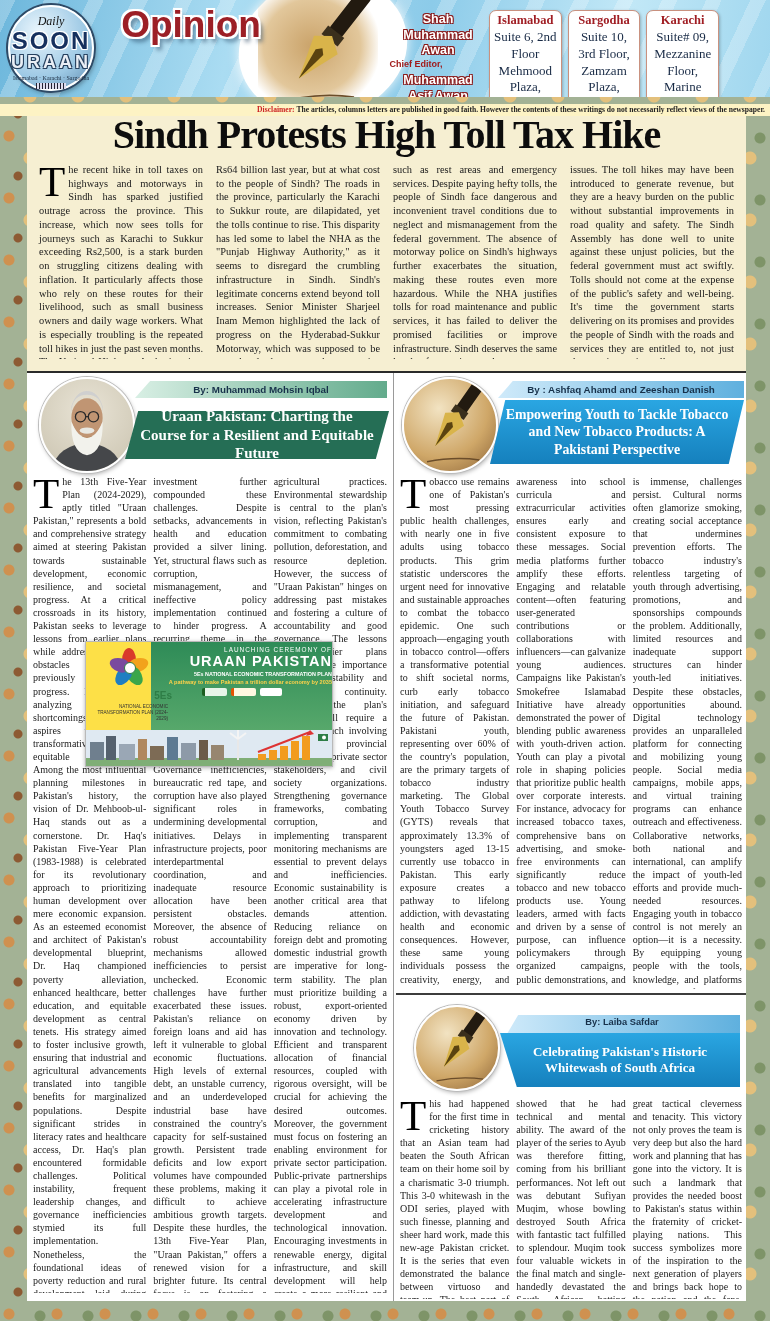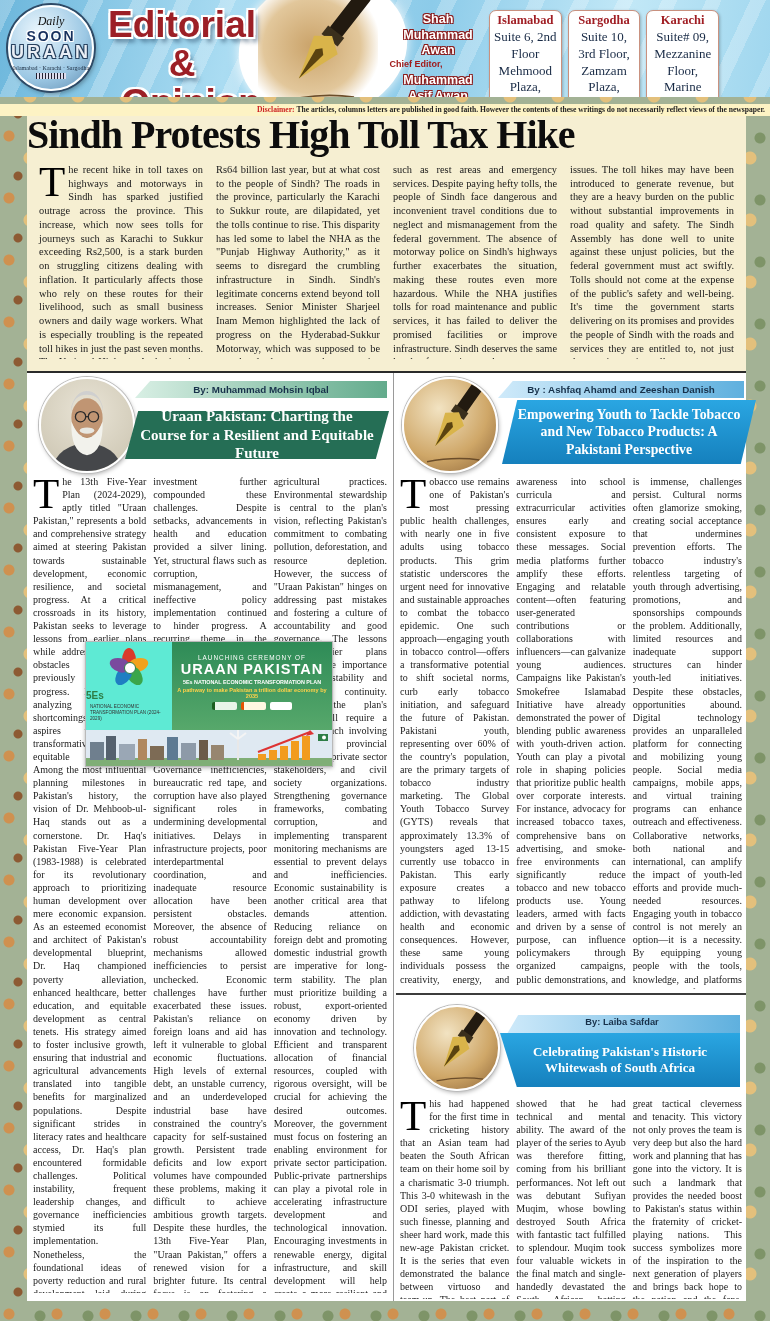--- a/index.html
+++ b/index.html
@@ -16,21 +16,21 @@
   
   .masthead{position:absolute;left:0;top:0;width:770px;height:97px;overflow:hidden;
     background:linear-gradient(100deg,#6db7dc 0%,#aadcf2 30%,#8ccbe9 55%,#c2e8f7 80%,#9fd6ee 100%);}
   .masthead::after{content:"";position:absolute;inset:0;
     background:repeating-linear-gradient(115deg,rgba(255,255,255,.25) 0 14px,rgba(255,255,255,0) 14px 40px);}
   .logo{position:absolute;left:8px;top:5px;width:82px;height:82px;border-radius:50%;
     background:radial-gradient(circle at 35% 30%,#eaf6fd,#9cc8e4 60%,#5d88ad);
     border:2px solid #fff;box-shadow:0 0 0 2px #2f4a66,2px 3px 5px rgba(0,0,0,.35);
     text-align:center;z-index:3;}
   .logo-daily{font-style:italic;font-size:12px;margin-top:7px;color:#111;}
-  .logo-soon{font-family:"Liberation Sans",sans-serif;font-weight:bold;font-size:14px;letter-spacing:2px;color:#16305e;
+  .logo-soon{font-family:"Liberation Sans",sans-serif;font-weight:bold;font-size:24px;letter-spacing:2px;color:#16305e;
     text-shadow:-1px -1px 0 #fff,1px -1px 0 #fff,-1px 1px 0 #fff,1px 1px 0 #fff;line-height:1;}
   .logo-times{font-family:"Liberation Sans",sans-serif;font-weight:bold;font-size:18px;letter-spacing:3px;color:#e9eef5;
     text-shadow:-1px -1px 0 #27415f,1px -1px 0 #27415f,-1px 1px 0 #27415f,1px 1px 0 #27415f;line-height:1.05;}
   .logo-sub{font-size:6px;color:#1c2c40;margin-top:3px;}
   .logo-bar{width:30px;height:6px;margin:2px auto 0;background:repeating-linear-gradient(90deg,#223 0 1px,#dde 1px 3px);}
   .ed-title{position:absolute;left:92px;top:6px;width:180px;text-align:center;z-index:3;
     font-family:"Liberation Sans","DejaVu Sans",sans-serif;font-weight:bold;color:#9c1f26;
     text-shadow:-2px -2px 0 #fff,2px -2px 0 #fff,-2px 2px 0 #fff,2px 2px 0 #fff,4px 5px 4px rgba(30,60,90,.55);}
   .ed-line1{font-size:37px;line-height:1.05;}
   .ed-line2{font-size:37px;line-height:1.05;margin-left:18px;}
@@ -49,21 +49,21 @@
   .office-city{font-weight:bold;font-size:12.5px;color:#a01e24;line-height:1.1;margin-bottom:1px;}
   .office-lines{font-size:13px;color:#182a45;line-height:1.3;white-space:pre-line;}
   
   .disclaimer{position:absolute;left:0;top:104px;width:770px;height:12px;background:#fdf3c4;
     font-size:7.6px;line-height:12px;text-align:right;padding-right:5px;box-sizing:border-box;color:#222;
     font-weight:bold;z-index:4;}
   .disc-label{color:#cc2222;}
   
   .content{position:absolute;left:27px;top:109px;width:719px;height:1192px;background:#fff;}
   .editorial{position:absolute;left:0;top:0;width:719px;height:264px;background:#f6efd2;border-bottom:2px solid #2a2a2a;box-sizing:border-box;}
-  .headline{margin:0;padding-top:4px;font-size:40px;font-weight:bold;letter-spacing:-1px;color:#0d0d0d;line-height:1.1;}
+  .headline{margin:0;padding-top:4px;text-align:center;font-size:40px;font-weight:bold;letter-spacing:-1px;color:#0d0d0d;line-height:1.1;}
   .cols4{display:flex;gap:13px;padding:6px 12px 0;height:196px;overflow:hidden;}
   .cols4 .col{flex:1;font-size:10.4px;line-height:1.32;text-align:justify;}
   .dropcap::first-letter{font-size:43px;float:left;line-height:.78;padding:2px 3px 0 0;color:#000;}
   
   .vdivider{position:absolute;left:366px;top:264px;width:1px;height:928px;background:#9a9a9a;}
   .article{position:absolute;top:264px;height:928px;}
   .article-left{left:0;width:364px;}
   .article-right{left:369px;width:350px;}
   .avatar{position:absolute;border-radius:50%;overflow:hidden;border:2px solid #fff;box-shadow:0 0 0 1px #bbb,1px 2px 4px rgba(0,0,0,.3);}
   .avatar svg{display:block;width:100%;height:100%;}
@@ -74,47 +74,47 @@
     font-weight:bold;font-size:9.8px;color:#17314a;text-align:center;
     clip-path:polygon(6% 0,100% 0,100% 100%,0 100%);}
   .byline-green{left:108px;top:8px;width:252px;background:linear-gradient(90deg,#d8efe4,#63ab8c);}
   .byline-blue{left:102px;top:8px;width:246px;background:linear-gradient(90deg,#cfeafa,#5fb0de);}
   .byline-blue2{left:108px;top:642px;width:236px;height:24px;line-height:15px;font-size:9.3px;
     background:linear-gradient(90deg,#cfeafa,#5fb0de);}
   .banner{position:absolute;color:#fff;text-align:center;font-weight:bold;
     display:flex;align-items:center;justify-content:center;padding:2px 14px;box-sizing:border-box;}
   .banner-green{left:98px;top:38px;width:264px;height:48px;background:#256e55;font-size:15px;line-height:1.25;
     clip-path:polygon(5% 0,100% 0,95% 100%,0 100%);font-family:Liberation Serif, serif;}
-  .banner-blue{left:106px;top:27px;width:254px;height:64px;font-size:13.8px;line-height:1.25;
+  .banner-blue{left:94px;top:27px;width:254px;height:64px;font-size:13.8px;line-height:1.25;
     background:linear-gradient(180deg,#2aa6e2,#1580bd);clip-path:polygon(6% 0,100% 0,94% 100%,0 100%);}
   .banner-blue2{left:104px;top:660px;width:240px;height:54px;font-size:13px;line-height:1.2;
     background:linear-gradient(180deg,#2aa6e2,#1580bd);clip-path:polygon(0 0,100% 0,100% 100%,7% 100%);}
   .cols3{position:absolute;display:flex;gap:7px;overflow:hidden;}
   .cols3 .col{flex:1;font-size:10px;line-height:1.31;text-align:justify;}
   .cols-uraan{left:6px;top:102px;width:354px;height:818px;}
   .cols-tobacco{left:4px;top:102px;width:342px;height:514px;}
   .cols-cricket{left:4px;top:724px;width:342px;height:202px;}
   .hdivider{position:absolute;left:0;top:620px;width:350px;height:2px;background:#3c3c3c;}
   
   .poster{position:absolute;left:58px;top:268px;width:246px;height:124px;background:#fff;border:1px solid #b9b9b9;
     box-shadow:0 1px 4px rgba(0,0,0,.3);overflow:hidden;}
   .poster-top{position:absolute;left:0;top:0;width:246px;height:88px;display:flex;}
-  .poster-left{width:86px;height:88px;background:#5eead4;text-align:left;position:relative;}
+  .poster-left{width:65px;height:88px;background:#fde047;text-align:right;position:relative;}
   .flower{position:absolute;left:23px;top:6px;width:40px;height:40px;}
   .petal{position:absolute;width:14px;height:20px;border-radius:50% 50% 50% 50%/62% 62% 38% 38%;left:13px;top:0;transform-origin:50% 100%;}
   .p1{background:#d93a2b;transform:rotate(0deg);}
   .p2{background:#f2a21c;transform:rotate(72deg);}
   .p3{background:#3aa64a;transform:rotate(144deg);}
   .p4{background:#1f7ec2;transform:rotate(216deg);}
   .p5{background:#7a4a9e;transform:rotate(288deg);}
   .flower-core{position:absolute;left:15px;top:14px;width:10px;height:10px;border-radius:50%;background:#fff;border:1px solid #2e7d46;}
   .poster-5es{position:absolute;left:0;top:48px;width:86px;font-family:"Liberation Sans",sans-serif;font-weight:bold;font-size:10px;color:#2e7d46;}
   .poster-5es-sub{position:absolute;left:4px;top:62px;width:78px;font-family:"Liberation Sans",sans-serif;font-size:4.6px;color:#333;line-height:1.3;}
-  .poster-right{flex:1;background:linear-gradient(180deg,#2e8b57,#57a86b);color:#fff;text-align:center;
-    font-family:"Liberation Sans",sans-serif;padding-top:12px;}
+  .poster-right{flex:1;background:linear-gradient(180deg,#2e8b57,#57a86b);color:#fff;text-align:right;
+    font-family:"Liberation Sans",sans-serif;padding-top:4px;}
   .poster-launch{font-size:6.4px;letter-spacing:1px;}
   .poster-title{font-size:14.5px;font-weight:bold;letter-spacing:1px;line-height:1.15;}
   .poster-sub{font-size:5.4px;font-weight:bold;margin-top:1px;}
   .poster-tag{font-size:5.6px;color:#ffd24a;font-weight:bold;margin-top:2px;}
   .poster-logos{margin-top:3px;display:flex;justify-content:center;gap:4px;}
   .poster-logos span{display:inline-block;width:22px;height:8px;background:#fff;border-radius:2px;}
   .poster-logos span:nth-child(1){background:#e8f5e9;border-left:3px solid #1b5e20;}
   .poster-logos span:nth-child(2){background:#fff8e1;border-left:3px solid #e65100;}
   .poster-sky{position:absolute;left:0;bottom:0;width:246px;height:36px;}
 </style>
@@ -140,21 +140,20 @@
 
     <div class="logo">
       <div class="logo-daily">Daily</div>
       <div class="logo-soon">SOON</div>
       <div class="logo-times">URAAN</div>
       <div class="logo-sub">Islamabad · Karachi · Sargodha</div>
       <div class="logo-bar"></div>
     </div>
 
     <div class="ed-title">
-      <div class="ed-line1">Editorial &amp;</div>
       <div class="ed-line2">Opinion</div>
     </div>
 
     <div class="editors">
       <div class="ed-name">Shah Muhammad Awan</div>
       <div class="ed-role">Chief Editor,</div>
       <div class="ed-name">Muhammad Asif Awan</div>
       <div class="ed-role">Executive Editor,</div>
     </div>
 

